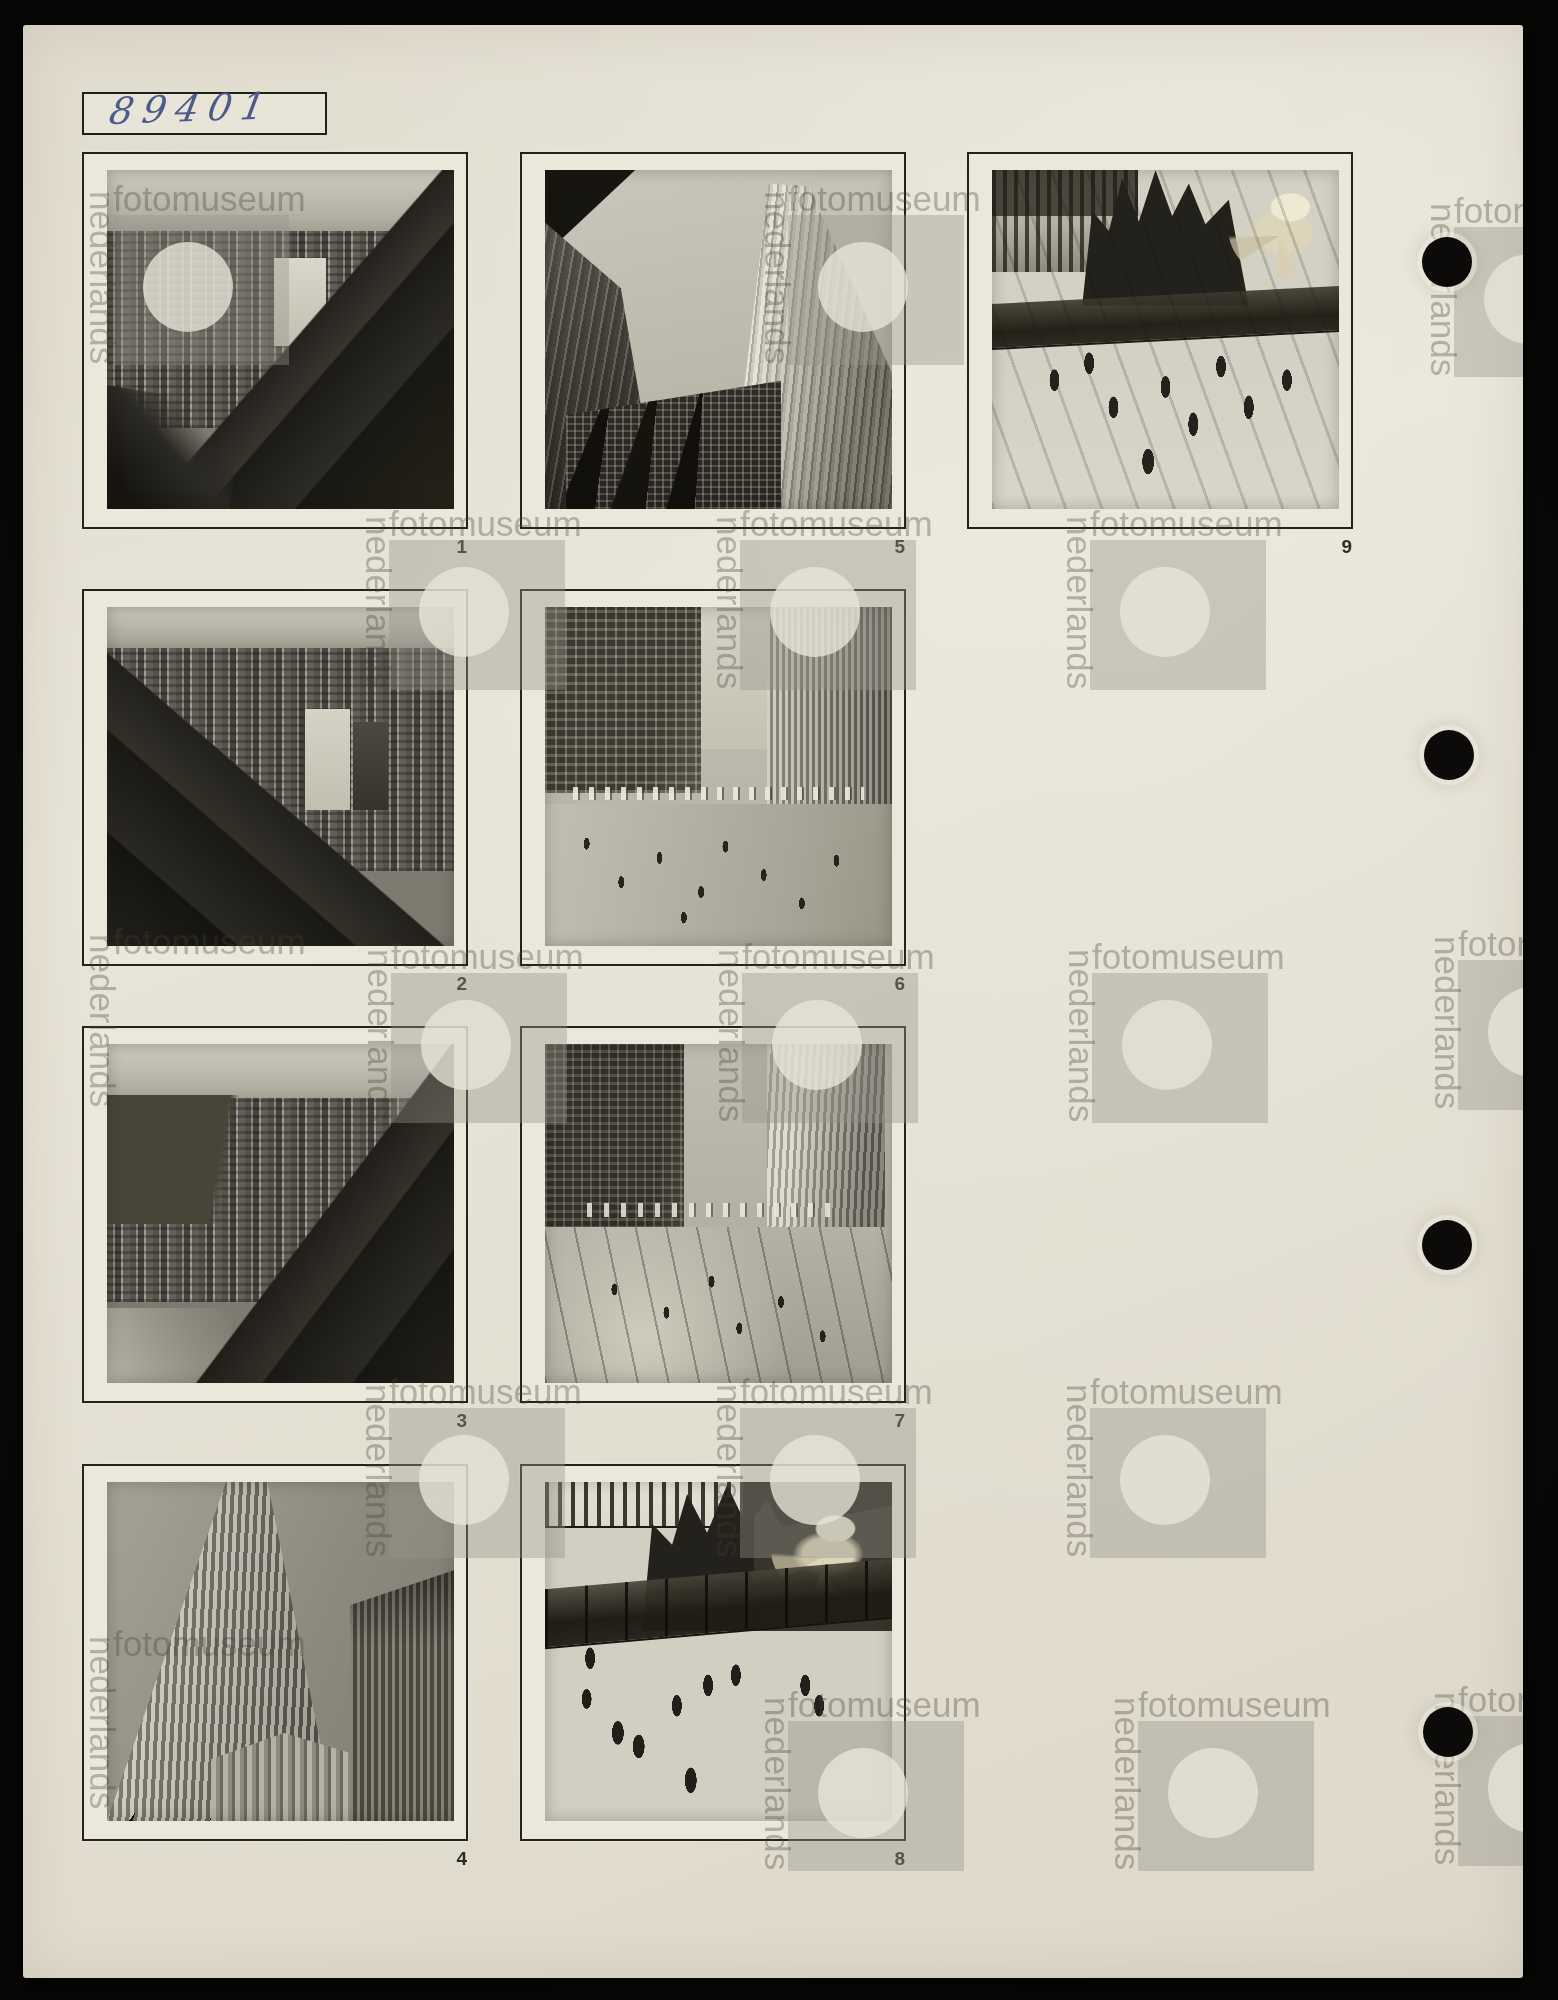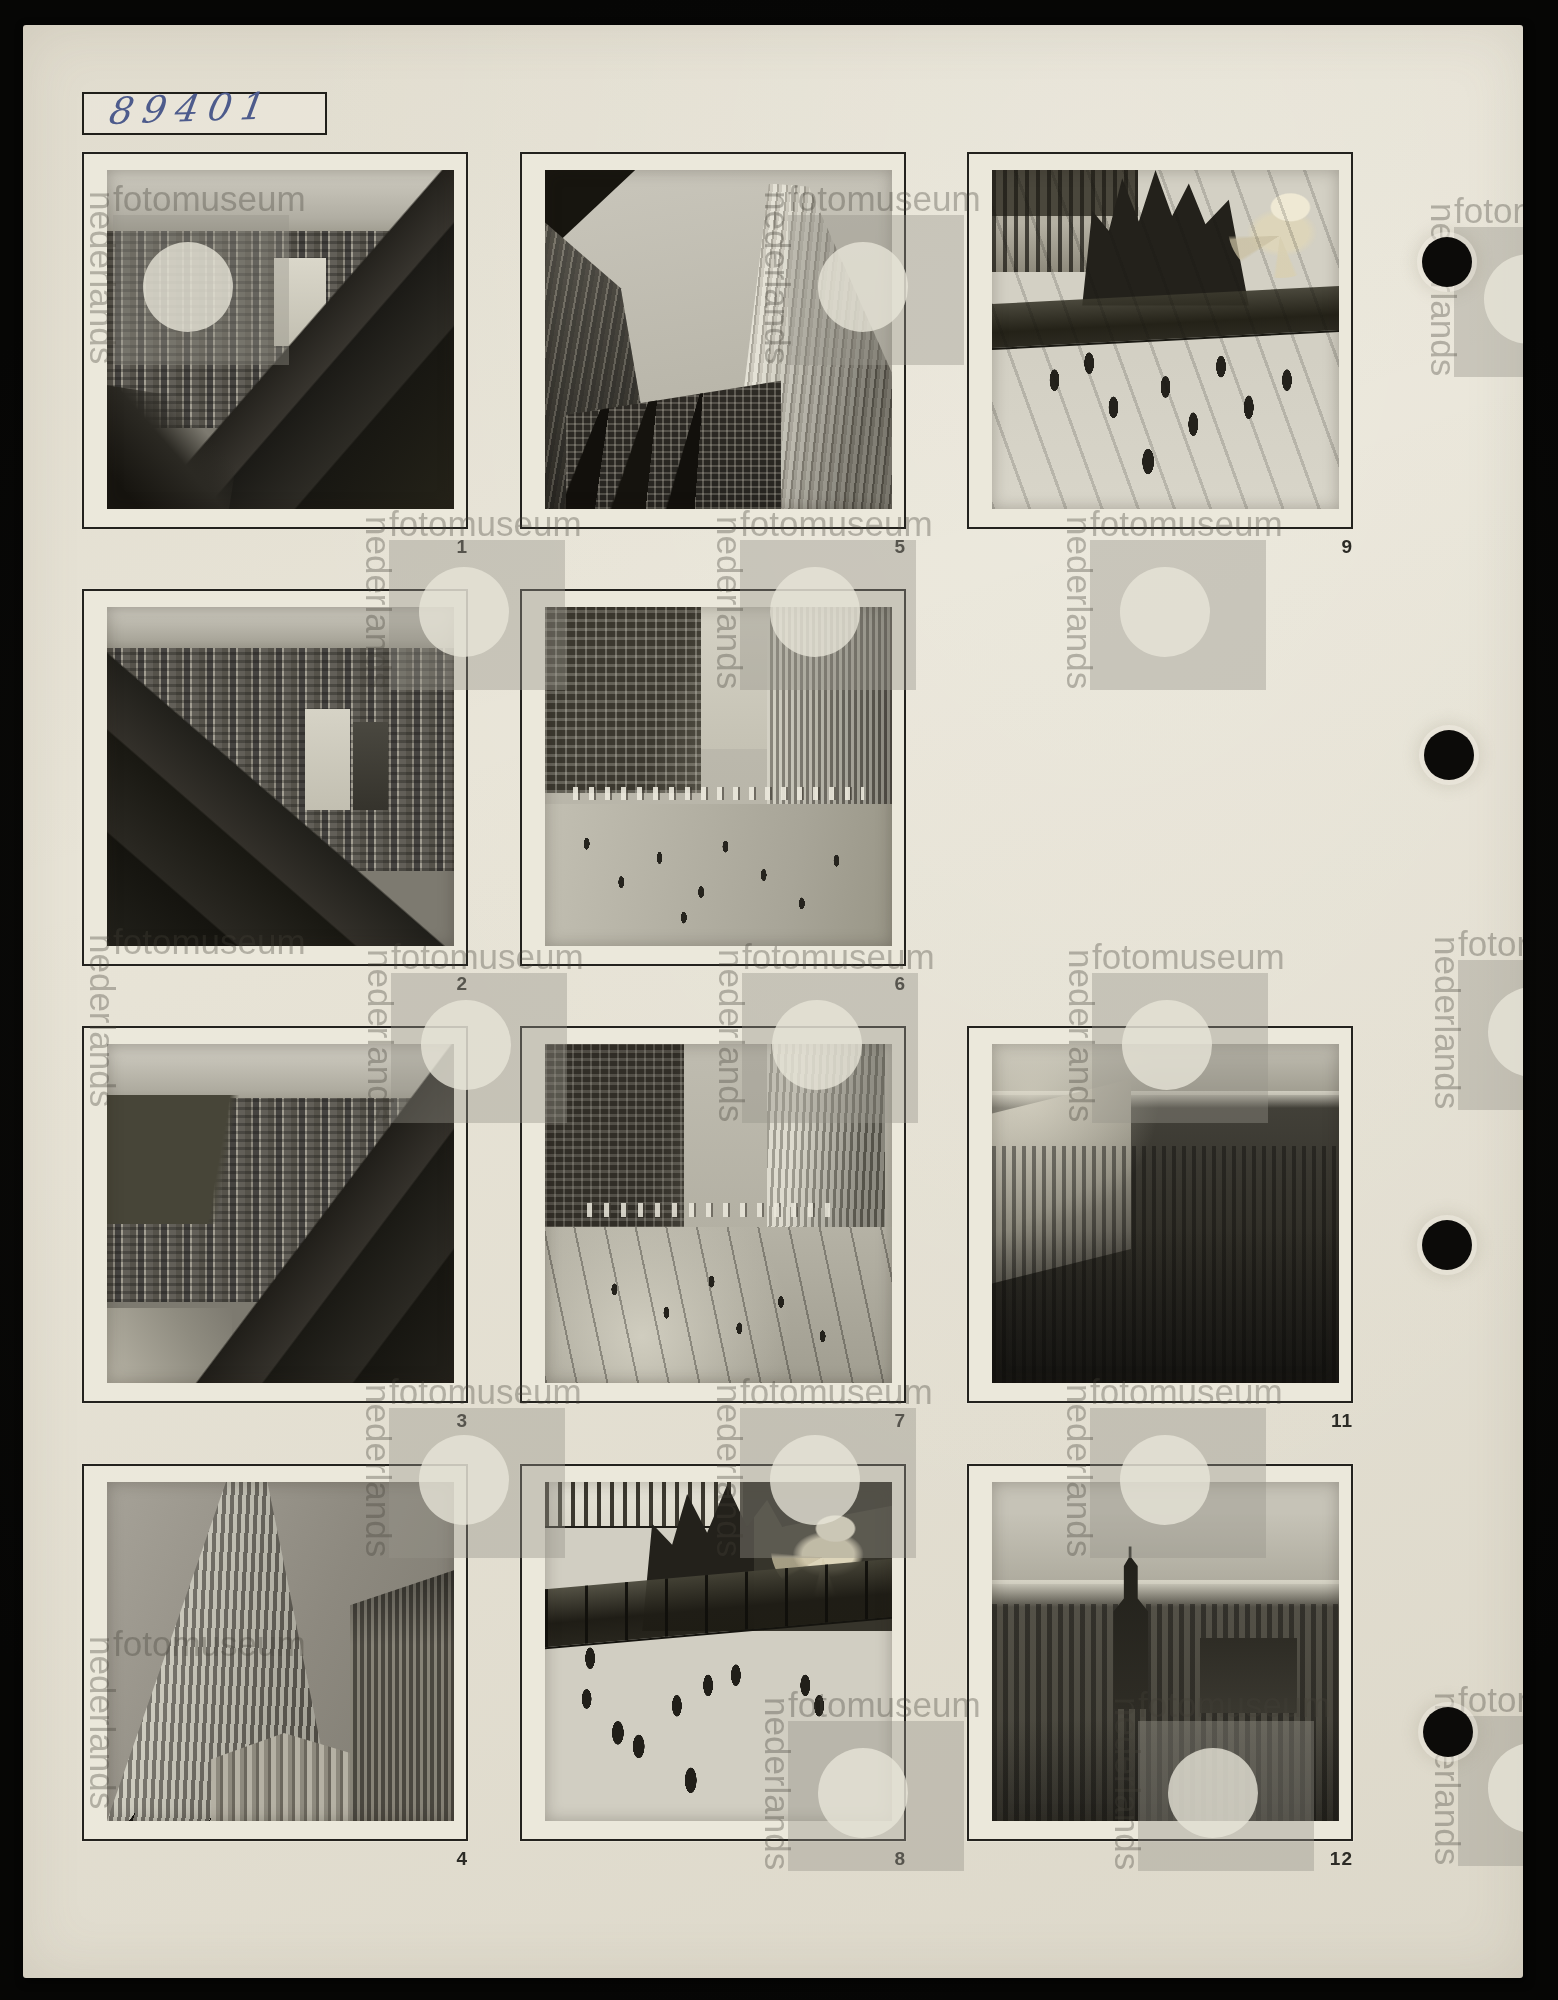--- a/index.html
+++ b/index.html
@@ -310,33 +310,20 @@
       <div class="frame">
         <div class="ph p7">
           <i class="lb"></i>
           <i class="rt"></i>
           <i class="pz"></i>
           <i class="fr"></i>
         </div>
       </div>
       <div class="num">7</div>
     </div>
-    <div class="cell" style="left:944px;top:1001px">
-      <div class="frame">
-        <div class="ph p11">
-          <i class="sky"></i>
-          <i class="hz"></i>
-          <i class="rv"></i>
-          <i class="gl"></i>
-          <i class="ct"></i>
-          <i class="vg"></i>
-        </div>
-      </div>
-      <div class="num">11</div>
-    </div>
 
     <div class="cell" style="left:59px;top:1439px">
       <div class="frame">
         <div class="ph p4">
           <i class="tw"></i>
           <i class="md"></i>
           <i class="rb"></i>
           <i class="fl"></i>
         </div>
       </div>
@@ -347,33 +334,20 @@
         <div class="ph p8">
           <i class="tp"></i>
           <i class="tr"></i>
           <i class="st"></i>
           <i class="hg"></i>
           <i class="sk"></i>
         </div>
       </div>
       <div class="num">8</div>
     </div>
-    <div class="cell" style="left:944px;top:1439px">
-      <div class="frame">
-        <div class="ph p12">
-          <i class="sky"></i>
-          <i class="hz"></i>
-          <i class="ct"></i>
-          <i class="cl"></i>
-          <i class="esb"></i>
-          <i class="vg"></i>
-        </div>
-      </div>
-      <div class="num">12</div>
-    </div>
 
     <div id="wmlayer">
         <div class="wm" style="left: 59px; top: 160px;">
           <span class="wm-sq"></span>
           <span class="wm-ci"></span>
           <span class="wm-v">nederlands</span>
           <span class="wm-h">fotomuseum</span>
         </div>
         <div class="wm" style="left: 734px; top: 160px;">
           <span class="wm-sq"></span>

